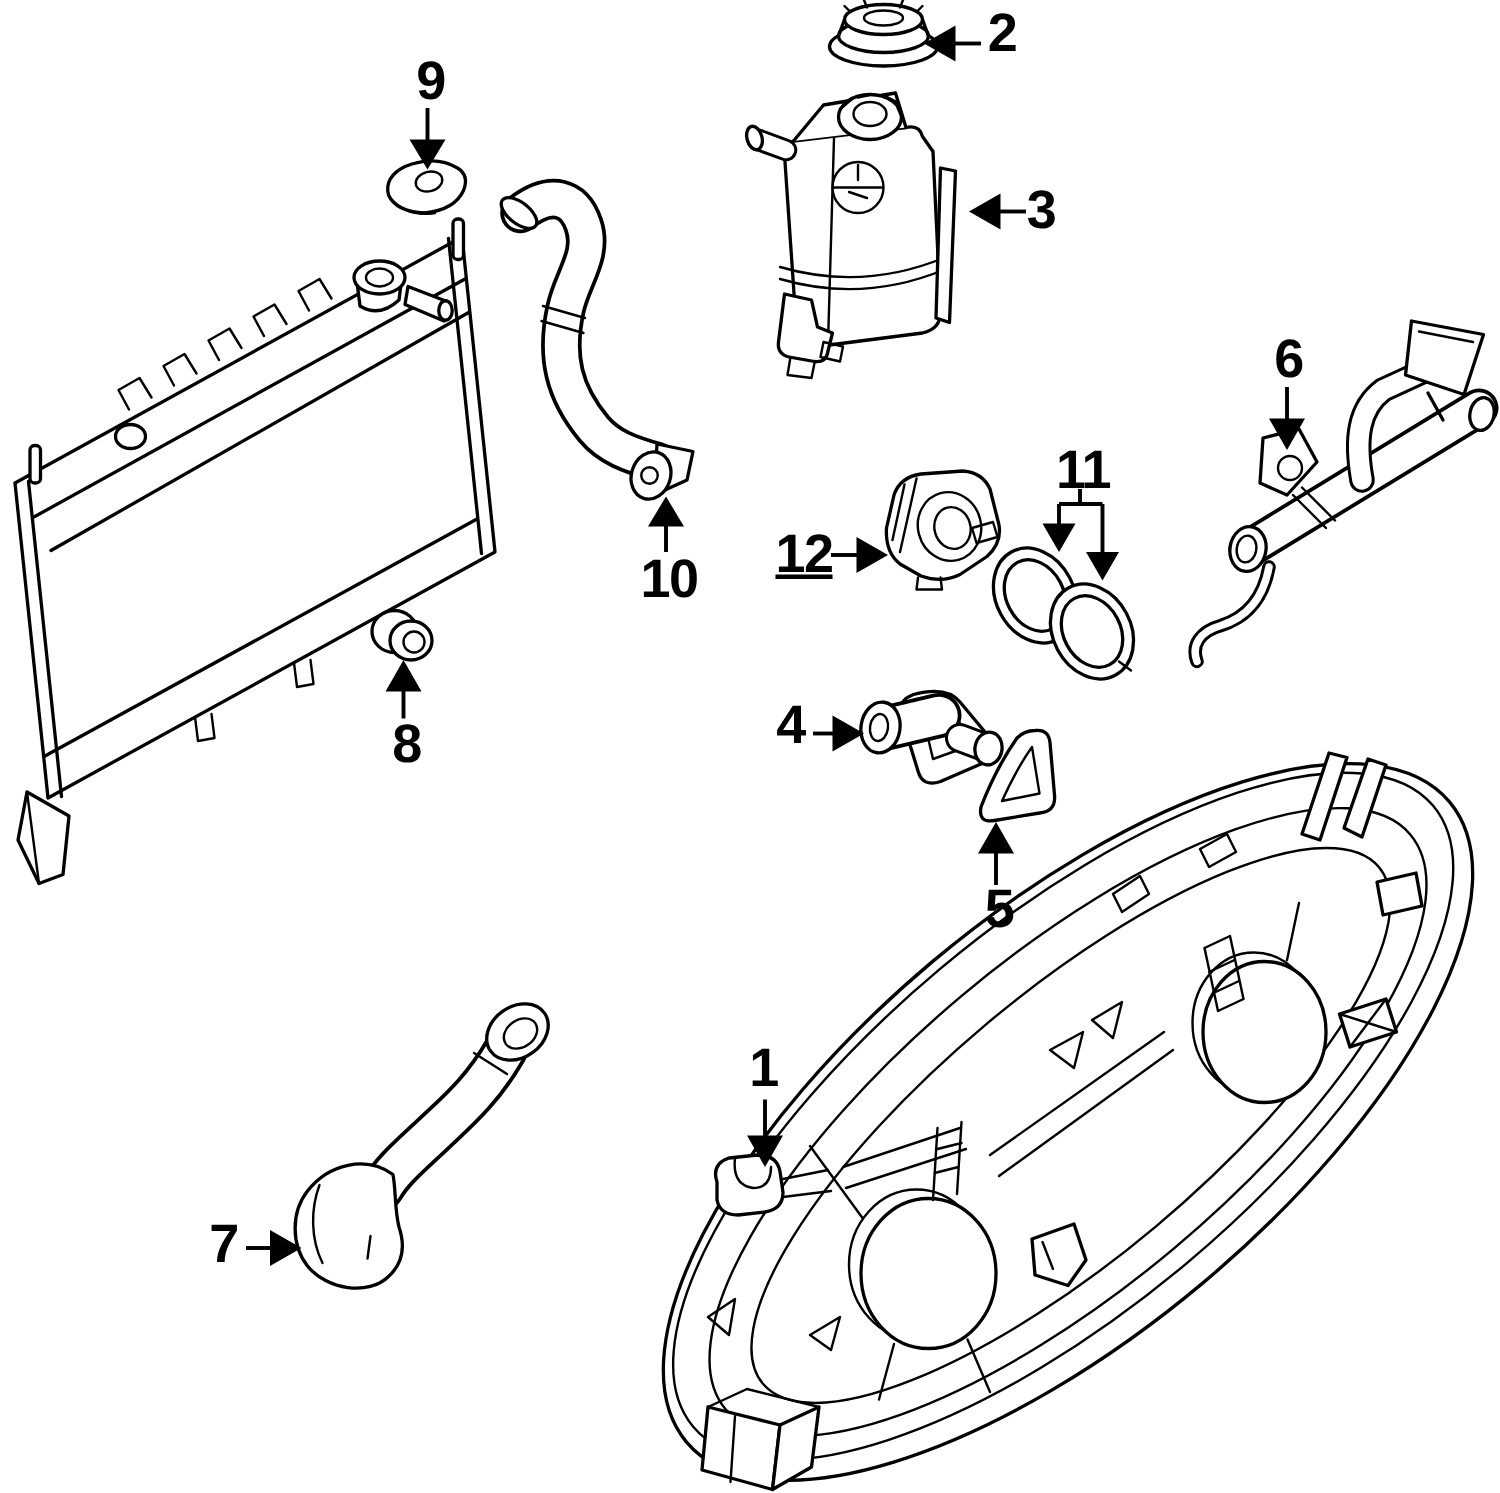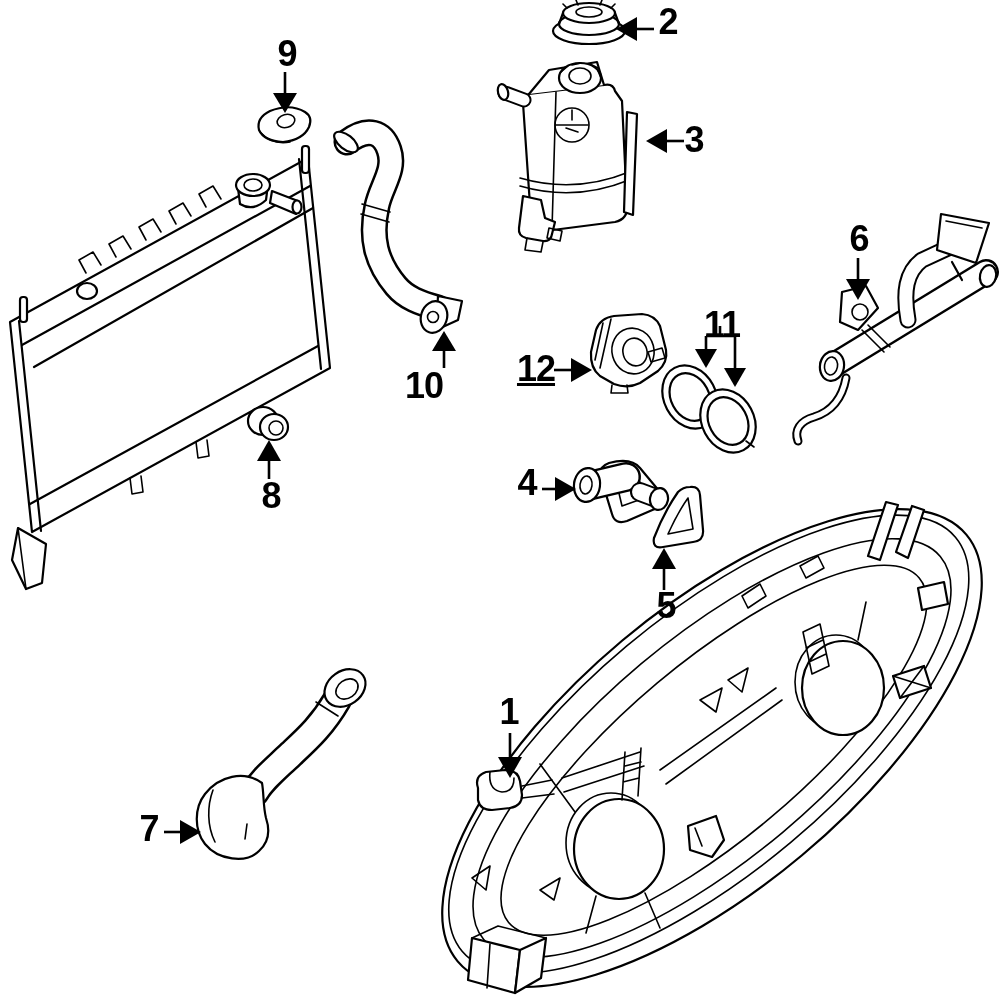--- a/index.html
+++ b/index.html
@@ -16,22 +16,22 @@
            font-size:36px;line-height:1;letter-spacing:-1px;user-select:none;}
   #co-1{left:509px;top:694px;}
   #co-2{left:668px;top:4px;}
   #co-3{left:694px;top:122px;}
   #co-4{left:527px;top:465px;}
   #co-5{left:666px;top:588px;}
   #co-6{left:859px;top:221px;}
   #co-7{left:149px;top:811px;}
   #co-8{left:271px;top:478px;}
   #co-9{left:287px;top:36px;}
-  #co-10{left:424px;top:368px;}
-  #co-11{left:722px;top:307px;}
+  #co-10{left:446px;top:368px;}
+  #co-11{left:722px;top:295px;}
   #co-12{left:536px;top:351px;text-decoration:underline;}
 </style>
 </head>
 <body>
 
 <div class="stage">
 
 <svg width="1000" height="995" viewBox="0 0 1000 995">
 
   <g>

